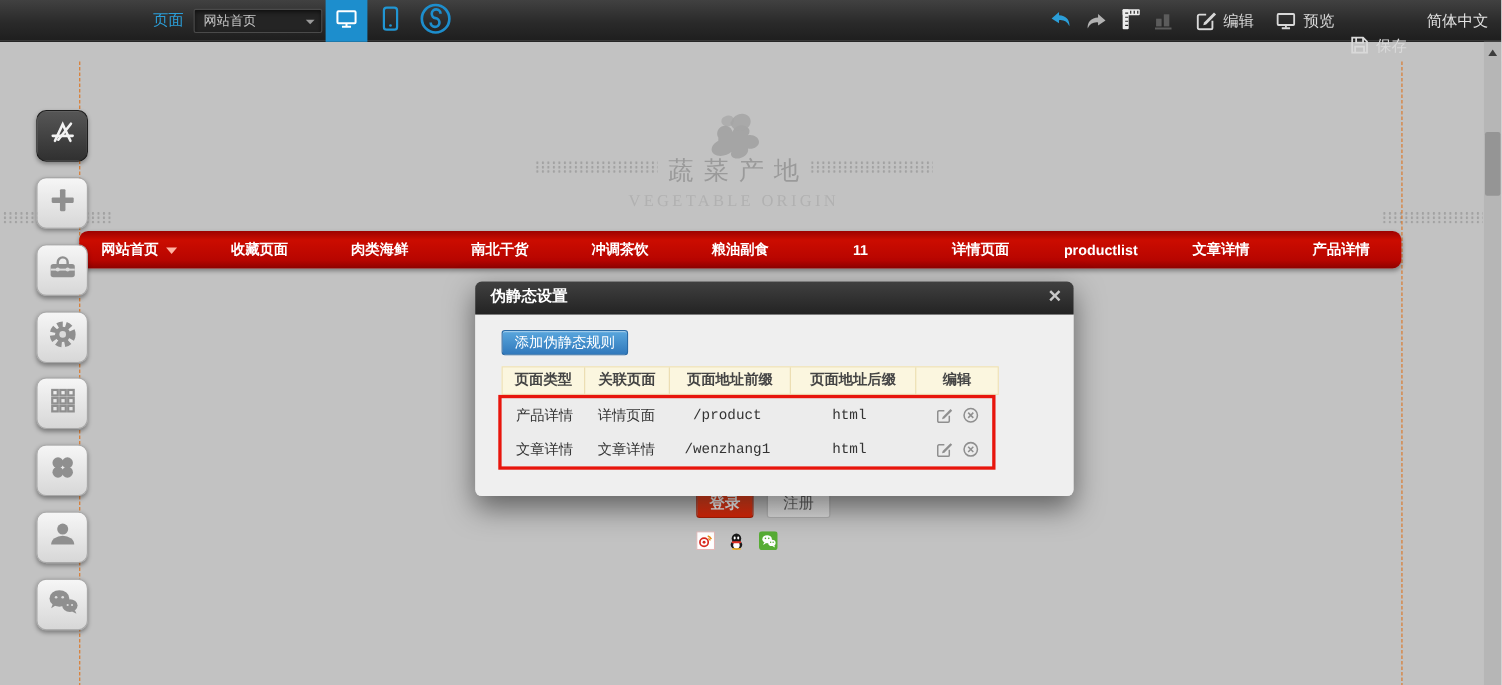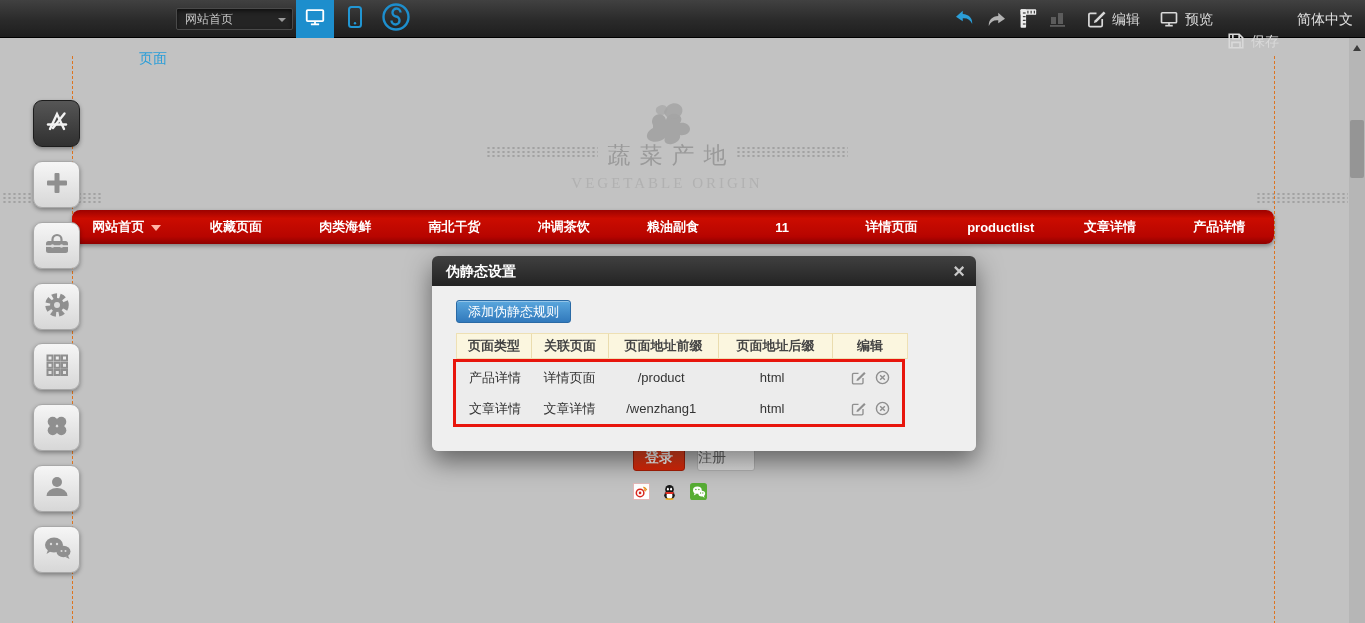--- a/index.html
+++ b/index.html
@@ -4,21 +4,21 @@
 <style>
   * { margin:0; padding:0; box-sizing:border-box; }
   html,body { width:1365px; height:623px; overflow:hidden; }
   body { font-family:"Liberation Sans", sans-serif; }
   #app { position:relative; width:1365px; height:623px; background:#c2c2c2; overflow:hidden; }
 
   
   #toolbar { position:absolute; left:0; top:0; width:1365px; height:38px;
     background:linear-gradient(#414141,#2a2a2a 55%,#1e1e1e); border-bottom:1px solid #000; z-index:40; }
   .tb-label { position:absolute; top:10px; font-size:14px; color:#2b9ed8; }
-  #page-label { left:139px;margin-top:40px; }
+  #page-label { left:139px; }
   #page-select { position:absolute; left:176px; top:8px; width:117px; height:22px;
     background:#242424; border:1px solid #4a4a4a; border-radius:2px;
     box-shadow:inset 0 2px 4px rgba(0,0,0,.6); color:#c6c6c6; font-size:12px;
     line-height:20px; padding:0 18px 0 8px; cursor:pointer; }
   #page-select .caret { position:absolute; right:6px; top:9px; width:0; height:0;
     border-left:4px solid transparent; border-right:4px solid transparent; border-top:4px solid #9a9a9a; }
   .device-btn { position:absolute; top:0; height:38px; display:flex; align-items:center; justify-content:center; cursor:pointer; }
   #btn-desktop { left:296px; width:38px; background:#1d8ecd; color:#fff; }
   #btn-mobile  { left:338px; width:34px; color:#2196d3; }
   #btn-circle  { left:376px; width:40px; color:#1d8ecd; }
@@ -64,21 +64,21 @@
   #nav { position:absolute; left:72px; top:154px; width:1202px; height:34px; border-radius:8px;
     background:linear-gradient(180deg,#9c0200,#cb0c00 25%,#b70500 78%,#8e0100);
     box-shadow:0 2px 4px rgba(0,0,0,.35); display:flex; align-items:center; z-index:10; }
   .nav-item { flex:1; text-align:center; color:#fff; font-size:13px; font-weight:bold;
     cursor:pointer; white-space:nowrap; }
   .nav-caret { display:inline-block; margin-left:7px; vertical-align:middle; width:0; height:0;
     border-left:5px solid transparent; border-right:5px solid transparent; border-top:6px solid #ffb4a4; }
 
   
   #modal { position:absolute; left:432px; top:200px; width:544px; border-radius:6px;
-    box-shadow:0 10px 26px rgba(0,0,0,.5); z-index:50; }
+    box-shadow:0 10px 26px rgba(0,0,0,.5); z-index:50;font-family:Liberation Mono, monospace; }
   #modal-header { height:30px; background:linear-gradient(#404040,#232323); border-radius:6px 6px 0 0;
     position:relative; }
   #modal-title { line-height:30px; padding-left:14px; color:#fff; font-size:14px; font-weight:bold; }
   #modal-close { position:absolute; right:11px; top:3px; color:#c9c9c9; font-size:20px;
     font-weight:bold; cursor:pointer; line-height:24px; }
   #modal-body { background:#efefef; border-radius:0 0 6px 6px; padding:14px 22px 24px 24px; }
   #add-rule-btn { display:inline-block; height:23px; line-height:21px; padding:0 11px;
     background:linear-gradient(#5aa7dd,#3179bc); border:1px solid #2a6aa5; border-radius:3px;
     color:#fff; font-size:13px; cursor:pointer; box-shadow:inset 0 1px 0 rgba(255,255,255,.35); }
   #rule-table { margin-top:10px; width:452px; }
@@ -95,21 +95,21 @@
   .cell-icons { display:flex; justify-content:flex-end; align-items:center; gap:9px; padding-right:12px; color:#8f8f8f; }
   .row-icon { cursor:pointer; display:flex; }
 
   
   #login-btn { position:absolute; left:633px; top:388px; width:52px; height:27px; border-radius:3px;
     background:linear-gradient(#f2512a,#d92507); border:1px solid #aa1e05; color:#fff;
     font-size:14px; font-weight:bold; text-align:center; line-height:25px; cursor:pointer;
     box-shadow:inset 0 1px 0 rgba(255,255,255,.3); z-index:8;}
   #register-btn { position:absolute; left:697px; top:388px; width:58px; height:27px; border-radius:3px;
     background:linear-gradient(#fdfdfd,#dcdcdc); border:1px solid #b3b3b3; color:#666;
-    font-size:14px; text-align:left; line-height:25px; cursor:pointer; z-index:8;}
+    font-size:14px; text-align:center; line-height:25px; cursor:pointer; z-index:8;}
   .social { position:absolute; top:427px; width:17px; height:17px; cursor:pointer; z-index:8; }
   #social-weibo { left:633px; } #social-qq { left:661px; } #social-wechat { left:690px; }
 
   
   #scrollbar { position:absolute; left:1349px; top:38px; width:16px; height:585px; background:#b6b6b6; z-index:60; }
   #sb-up { position:absolute; left:4px; top:7px; width:0; height:0; cursor:pointer;
     border-left:4px solid transparent; border-right:4px solid transparent; border-bottom:6px solid #3c3c3c; }
   #sb-thumb { position:absolute; left:1px; top:82px; width:14px; height:58px; background:#959595; border-radius:2px; cursor:pointer; }
 
   

